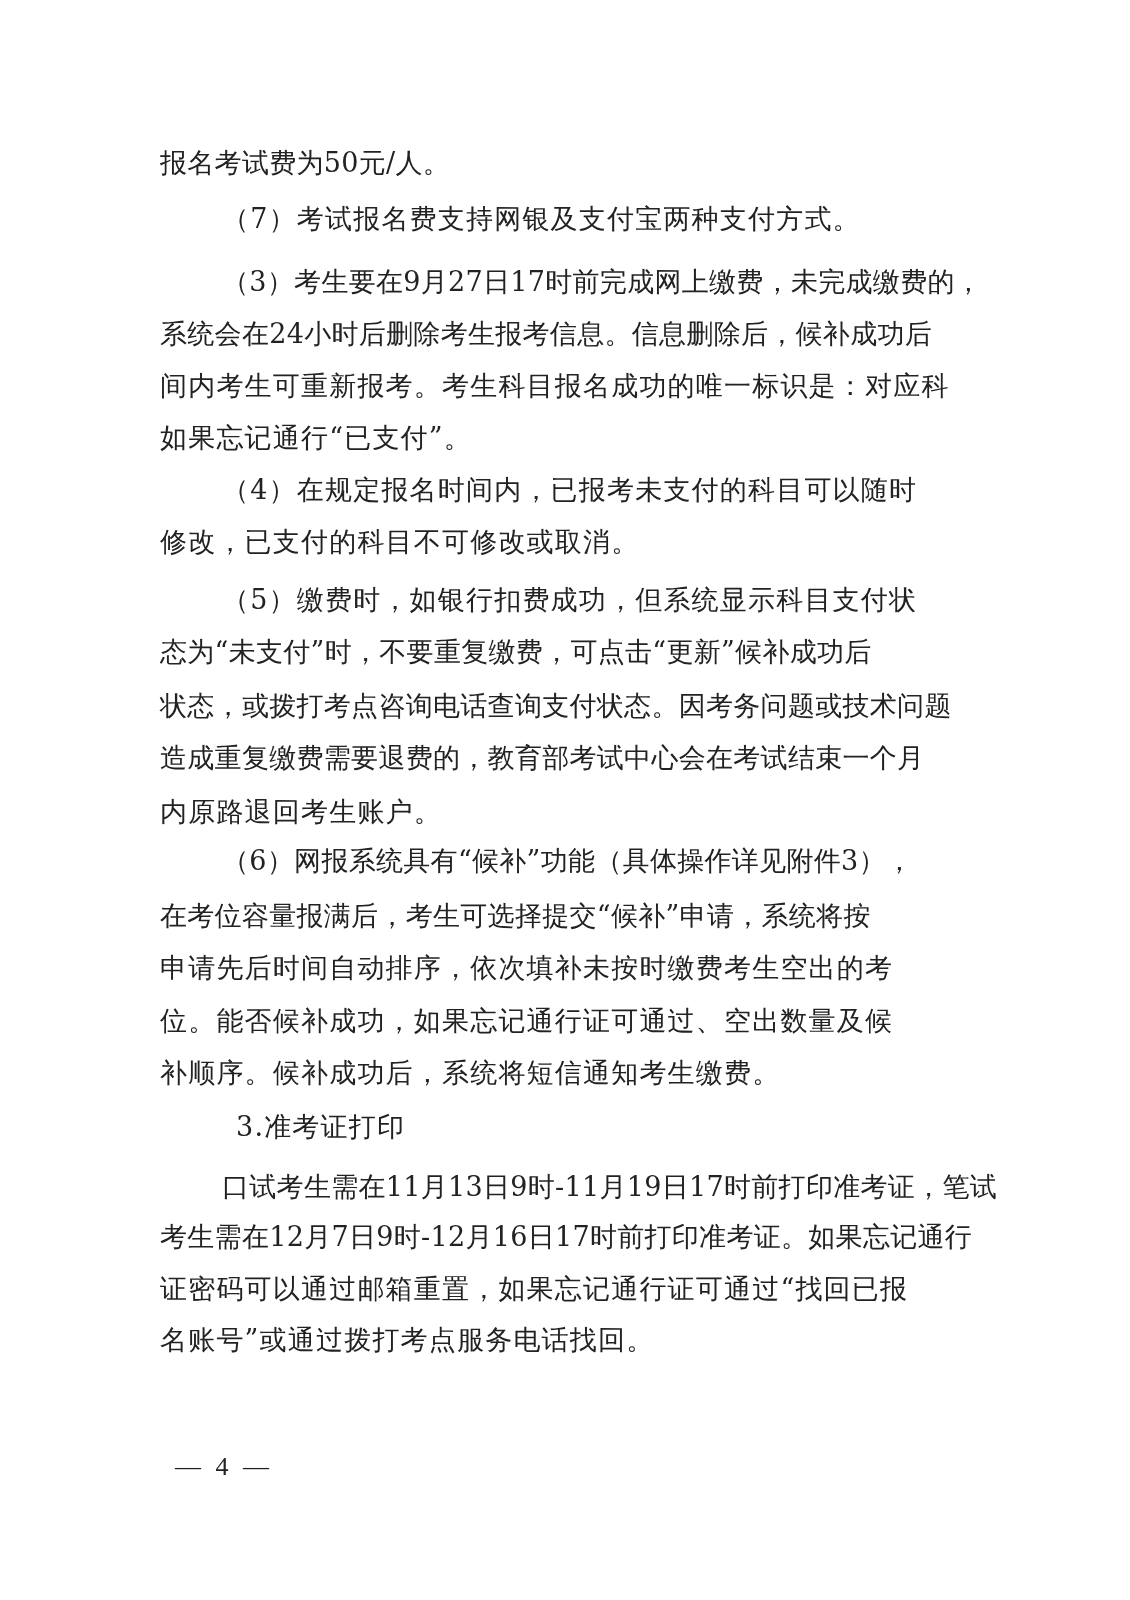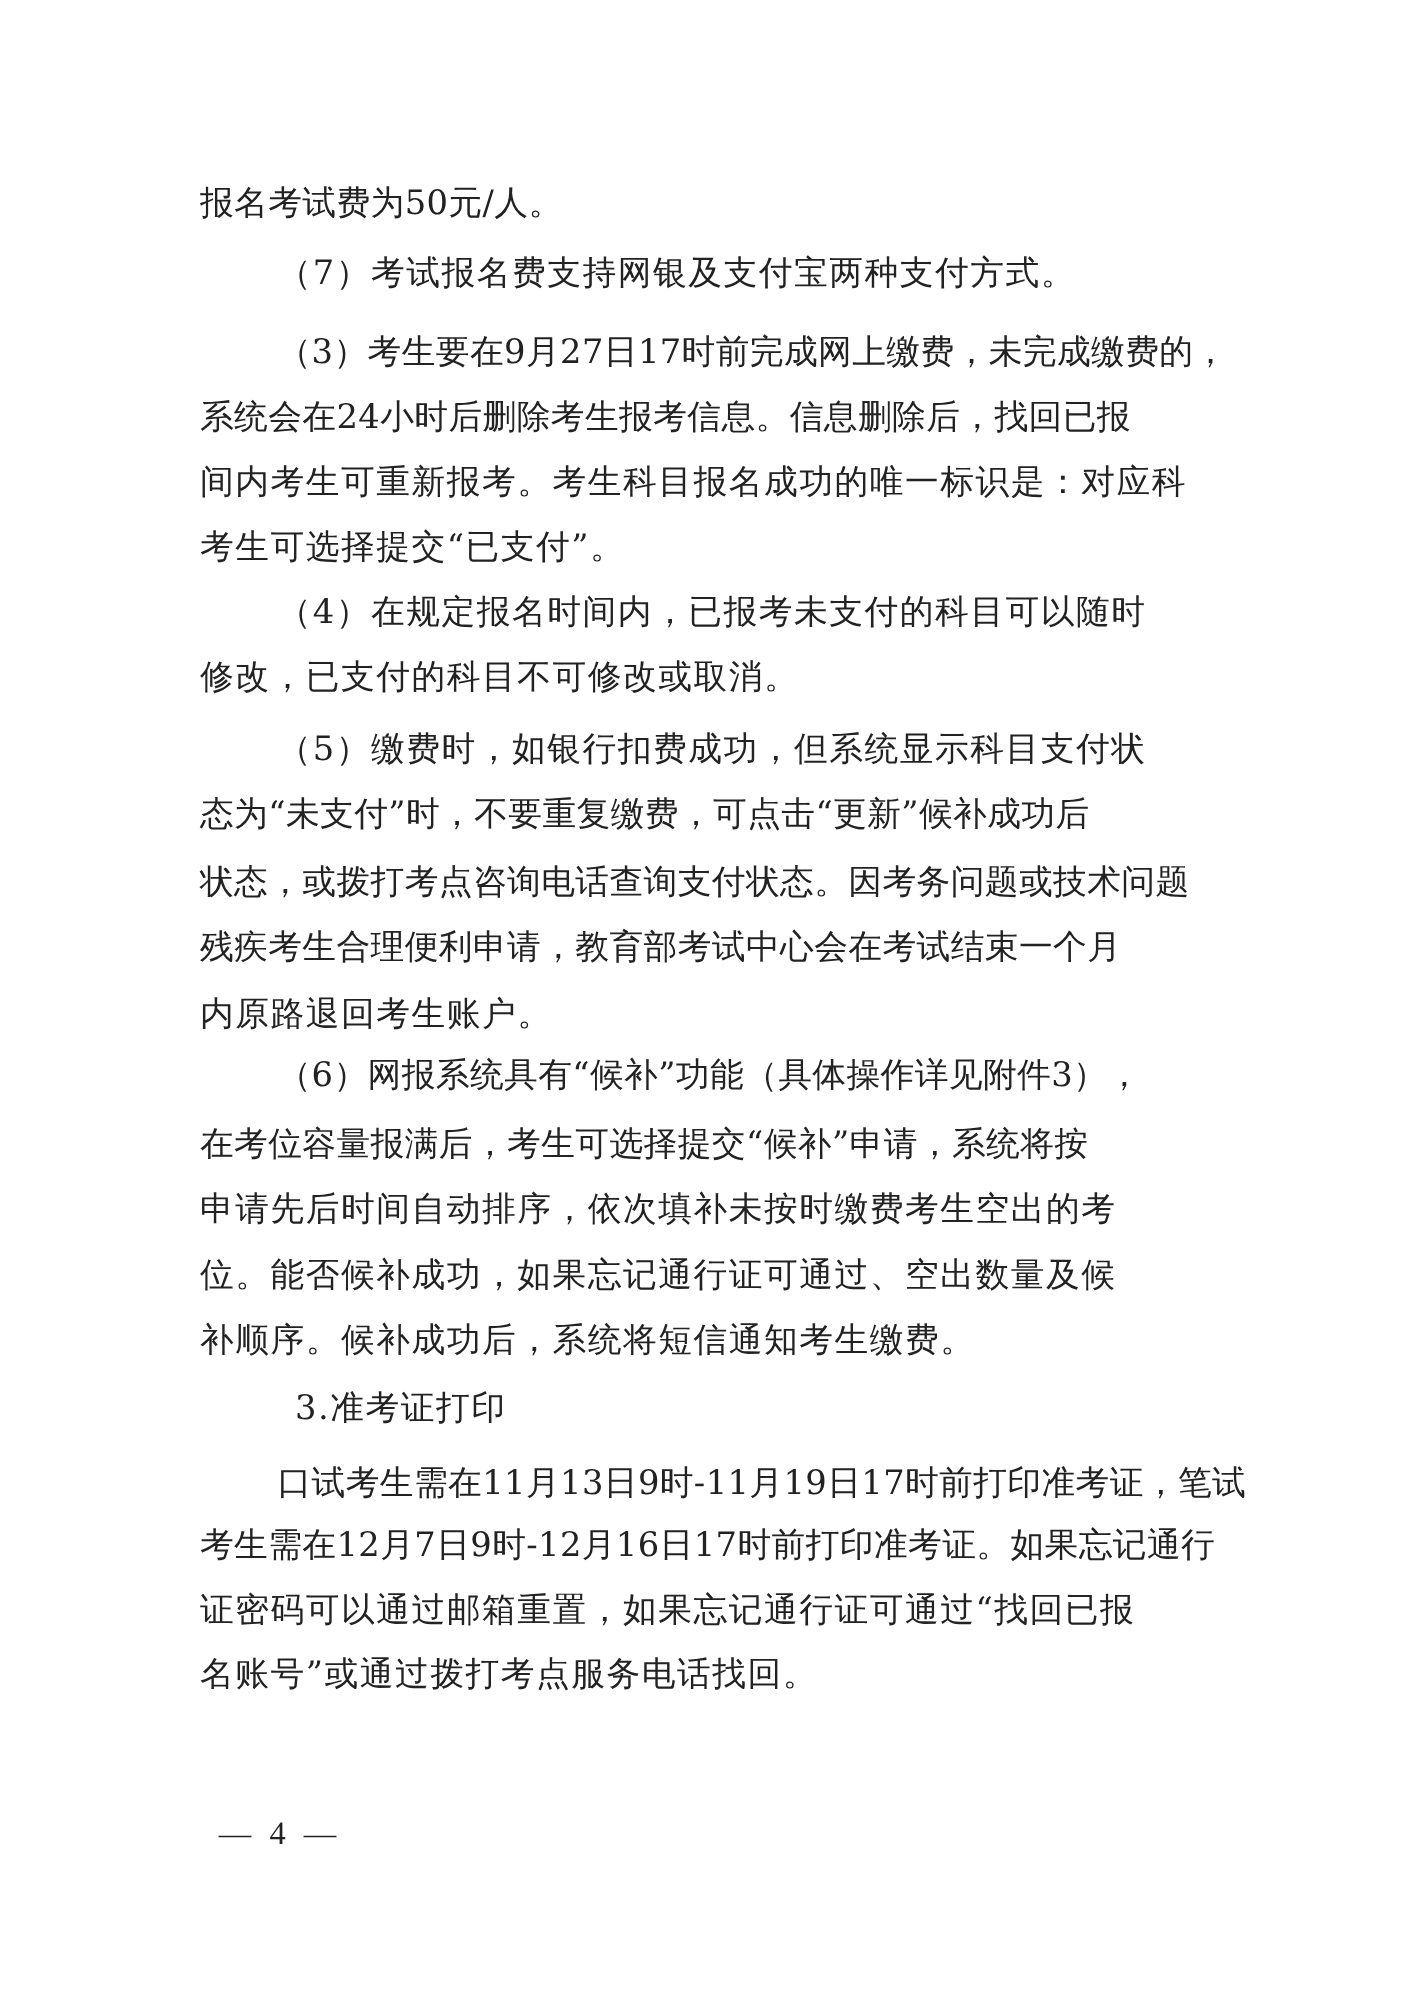--- a/index.html
+++ b/index.html
@@ -16,31 +16,31 @@
              font-family: "Liberation Serif", serif; letter-spacing: 4px; }
 </style>
 </head>
 <body>
 
 <div class="page">
   <div class="line tight" style="top:145px">报名考试费为50元/人。</div>
   <div class="line indent mid" style="top:201px">（7）考试报名费支持网银及支付宝两种支付方式。</div>
 
   <div class="line indent tight" style="top:264px">（3）考生要在9月27日17时前完成网上缴费，未完成缴费的，</div>
-  <div class="line tight" style="top:316px">系统会在24小时后删除考生报考信息。信息删除后，找回已报</div>
+  <div class="line tight" style="top:316px">系统会在24小时后删除考生报考信息。信息删除后，候补成功后</div>
   <div class="line mid" style="top:368px">间内考生可重新报考。考生科目报名成功的唯一标识是：对应科</div>
-  <div class="line mid" style="top:420px">考生可选择提交“已支付”。</div>
+  <div class="line mid" style="top:420px">如果忘记通行“已支付”。</div>
 
   <div class="line indent mid" style="top:472px">（4）在规定报名时间内，已报考未支付的科目可以随时</div>
   <div class="line mid" style="top:524px">修改，已支付的科目不可修改或取消。</div>
 
   <div class="line indent mid" style="top:582px">（5）缴费时，如银行扣费成功，但系统显示科目支付状</div>
   <div class="line tight" style="top:634px">态为“未支付”时，不要重复缴费，可点击“更新”候补成功后</div>
   <div class="line tight" style="top:688px">状态，或拨打考点咨询电话查询支付状态。因考务问题或技术问题</div>
-  <div class="line tight" style="top:740px">残疾考生合理便利申请，教育部考试中心会在考试结束一个月</div>
+  <div class="line tight" style="top:740px">造成重复缴费需要退费的，教育部考试中心会在考试结束一个月</div>
   <div class="line mid" style="top:794px">内原路退回考生账户。</div>
 
   <div class="line indent tight" style="top:843px">（6）网报系统具有“候补”功能（具体操作详见附件3），</div>
   <div class="line tight" style="top:898px">在考位容量报满后，考生可选择提交“候补”申请，系统将按</div>
   <div class="line mid" style="top:950px">申请先后时间自动排序，依次填补未按时缴费考生空出的考</div>
   <div class="line mid" style="top:1003px">位。能否候补成功，如果忘记通行证可通过、空出数量及候</div>
   <div class="line mid" style="top:1055px">补顺序。候补成功后，系统将短信通知考生缴费。</div>
 
   <div class="line heading mid" style="top:1109px">3.准考证打印</div>
   <div class="line indent tight" style="top:1169px">口试考生需在11月13日9时-11月19日17时前打印准考证，笔试</div>

